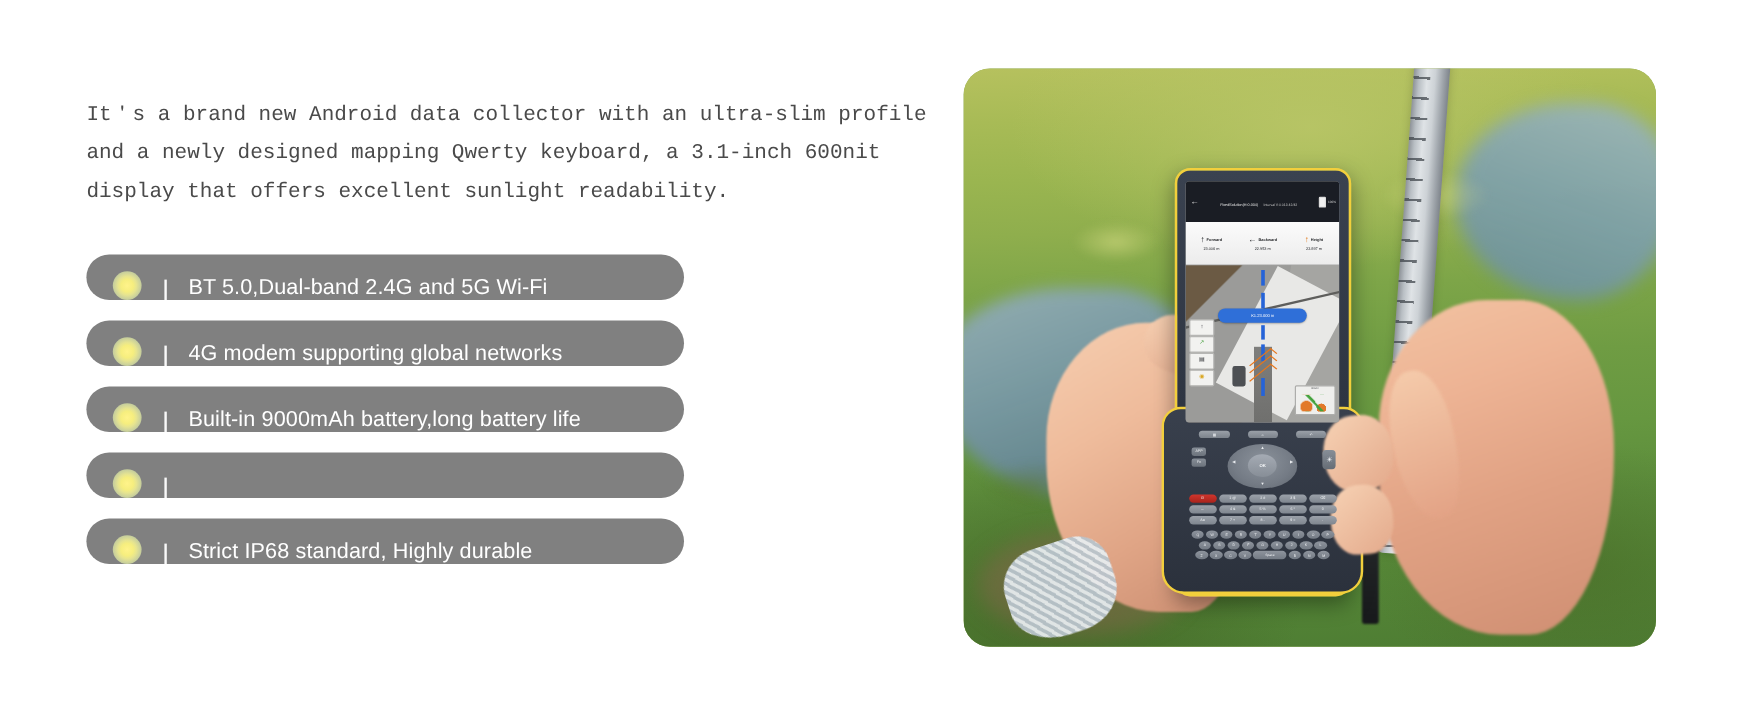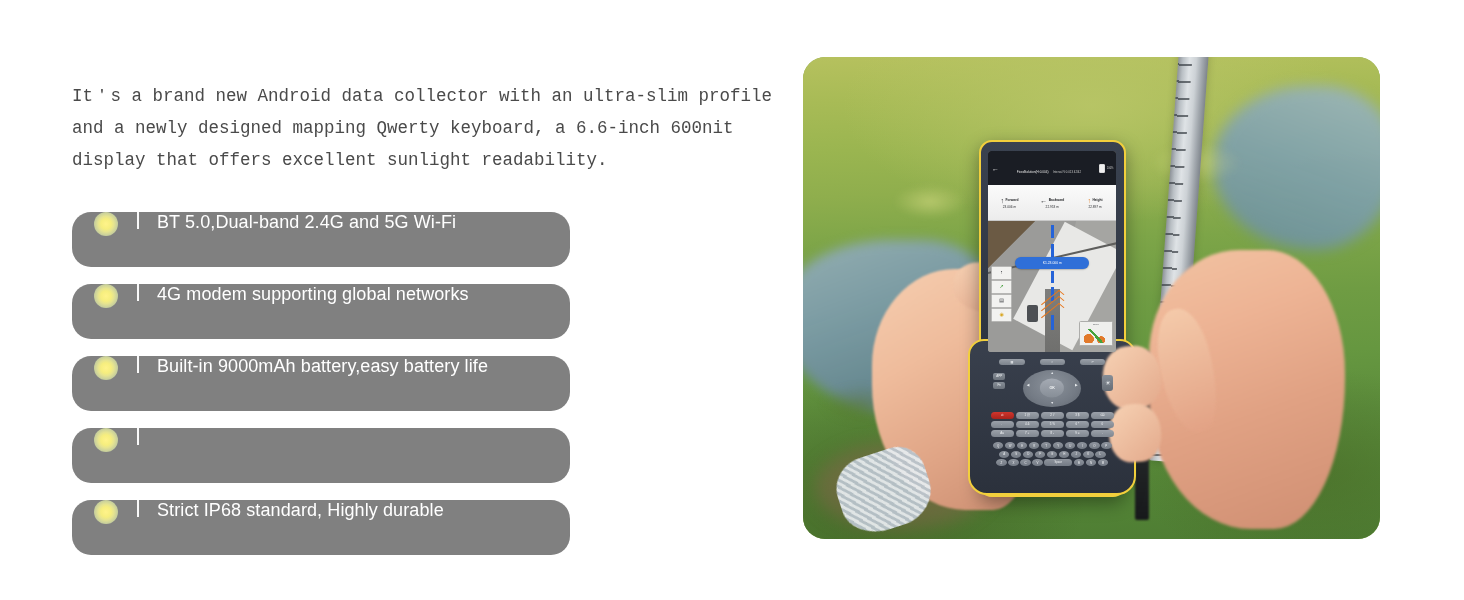--- a/index.html
+++ b/index.html
@@ -32,25 +32,25 @@
     max-width: 580px;
   }
   .desc .ln { display: block; white-space: nowrap; font-family: Liberation Mono, monospace; }
 
   
   .features { margin-top: 36px; }
 
   .pill {
     position: relative;
     width: 498px;
-    height: 55px;
+    height: 38px;
     background: #808080;
     border-radius: 19px;
     display: flex;
-    align-items: flex-start;
+    align-items: flex-end;
     margin-bottom: 17px;
   }
 
   .pill-icon {
     width: 24px; height: 24px;
     margin-left: 22px;
     border-radius: 50%;
     background: radial-gradient(circle at 50% 50%,
                 #fff38a 0%, #f6ee7e 30%,
                 #e6e490 46%, #cfd49a 62%,
@@ -522,21 +522,21 @@
 </head>
 <body>
 
 <div class="page">
 
   <div class="left-col">
 
 
     <div class="desc">
       <span class="ln">It＇s a brand new Android data collector with an ultra-slim profile</span>
-      <span class="ln">and a newly designed mapping Qwerty keyboard, a 6.6-inch 600nit</span>
+      <span class="ln">and a newly designed mapping Qwerty keyboard, a 3.1-inch 600nit</span>
       <span class="ln">display that offers excellent sunlight readability.</span>
     </div>
 
     <div class="features">
 
       <div class="pill">
         <span class="pill-icon">
           <span class="pill-icon-core"></span>
         </span>
         <span class="pill-divider"></span>
@@ -549,21 +549,21 @@
         </span>
         <span class="pill-divider"></span>
         <span class="pill-label">4G modem supporting global networks</span>
       </div>
 
       <div class="pill">
         <span class="pill-icon">
           <span class="pill-icon-core"></span>
         </span>
         <span class="pill-divider"></span>
-        <span class="pill-label">Built-in 9000mAh battery,easy battery life</span>
+        <span class="pill-label">Built-in 9000mAh battery,long battery life</span>
       </div>
 
       <div class="pill">
         <span class="pill-icon">
           <span class="pill-icon-core"></span>
         </span>
         <span class="pill-divider"></span>
       </div>
 
       <div class="pill">

